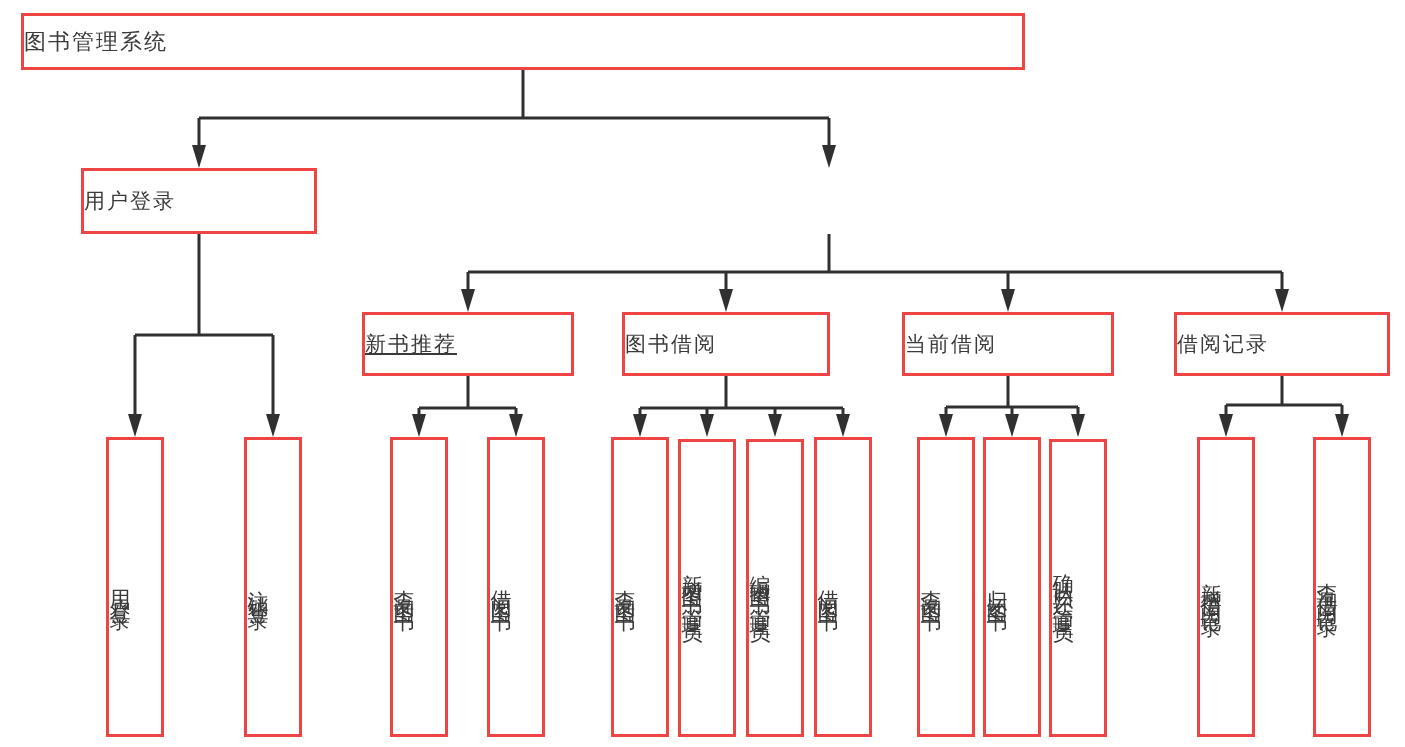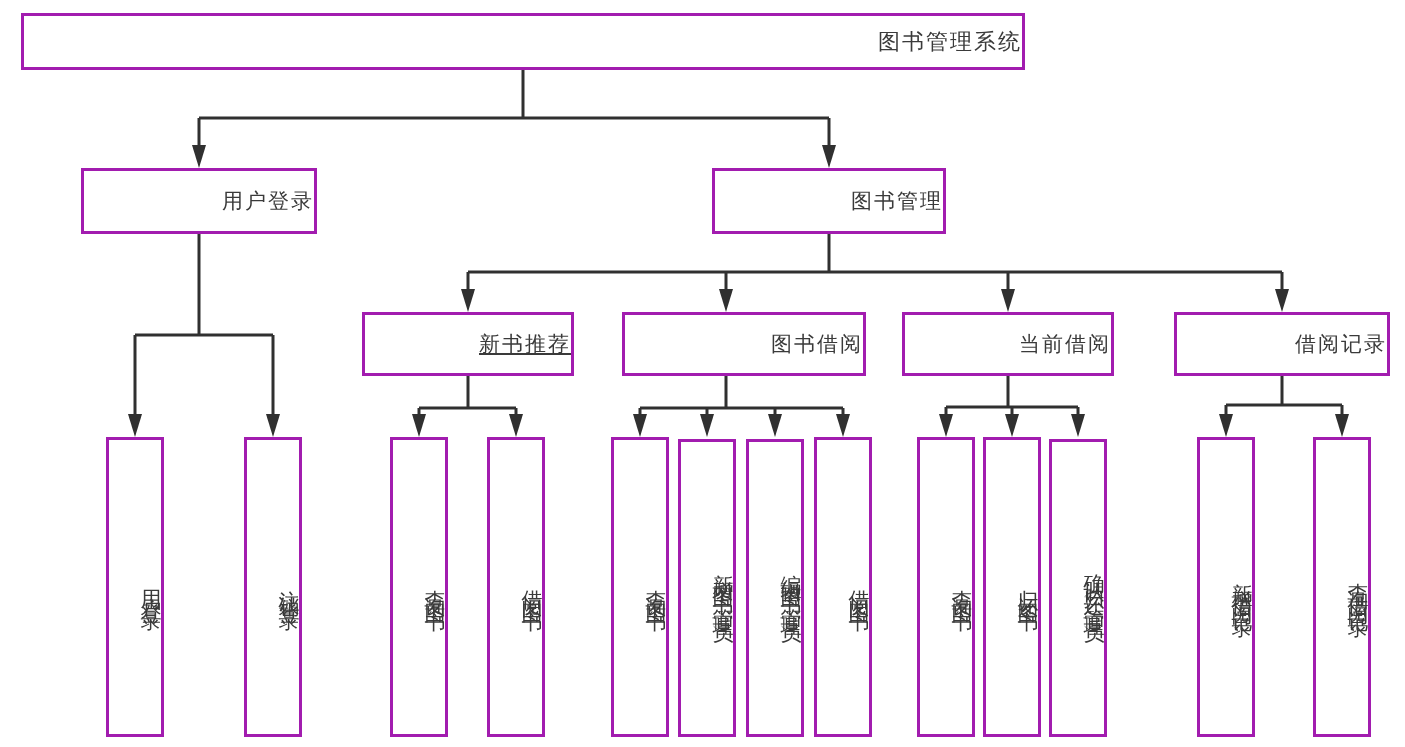--- a/index.html
+++ b/index.html
@@ -4,22 +4,22 @@
 <style>
   html,body { margin:0; padding:0; background:#ffffff; }
   #canvas {
     position:relative; width:1405px; height:747px;
     background:#ffffff; overflow:hidden;
     font-family:"DejaVu Sans","Liberation Sans",sans-serif;
   }
   #connectors { position:absolute; left:0; top:0; z-index:1; }
   .node {
     position:absolute; box-sizing:border-box; background:#ffffff;
-    border:3px solid #a21caf; color:#3a3a3a;
-    display:flex; align-items:center; justify-content:flex-end;
+    border:3px solid #ef4444; color:#3a3a3a;
+    display:flex; align-items:center; justify-content:flex-start;
     font-size:21px; letter-spacing:2px; z-index:2;
   }
   .leaf-text {
     writing-mode:vertical-lr; text-orientation:mixed;
     letter-spacing:7px; line-height:1; white-space:nowrap;
   }
   #watermark {
     position:absolute; right:16px; bottom:7px; z-index:5;
     font-size:23px; letter-spacing:1px;
     color:rgba(150,150,150,0.72);
@@ -70,28 +70,25 @@
     </g>
   </svg>
 
   <div class="node" style="left:21px; top:13px; width:1004px; height:57px; font-size:22px;">
     <span>图书管理系统</span>
   </div>
 
   <div class="node" style="left:81px; top:168px; width:236px; height:66px;">
     <span>用户登录</span>
   </div>
-  <div class="node" style="left:712px; top:168px; width:234px; height:66px;">
-    <span>图书管理</span>
-  </div>
 
   <div class="node" style="left:362px; top:312px; width:212px; height:64px;text-decoration:underline;">
     <span>新书推荐</span>
   </div>
-  <div class="node" style="left:622px; top:312px; width:244px; height:64px;">
+  <div class="node" style="left:622px; top:312px; width:208px; height:64px;">
     <span>图书借阅</span>
   </div>
   <div class="node" style="left:1174px; top:312px; width:216px; height:64px;">
     <span>借阅记录</span>
   </div>
   <div class="node" style="left:902px; top:312px; width:212px; height:64px;">
     <span>当前借阅</span>
   </div>
 
   <div class="node" style="left:106px; top:437px; width:58px; height:300px;">

